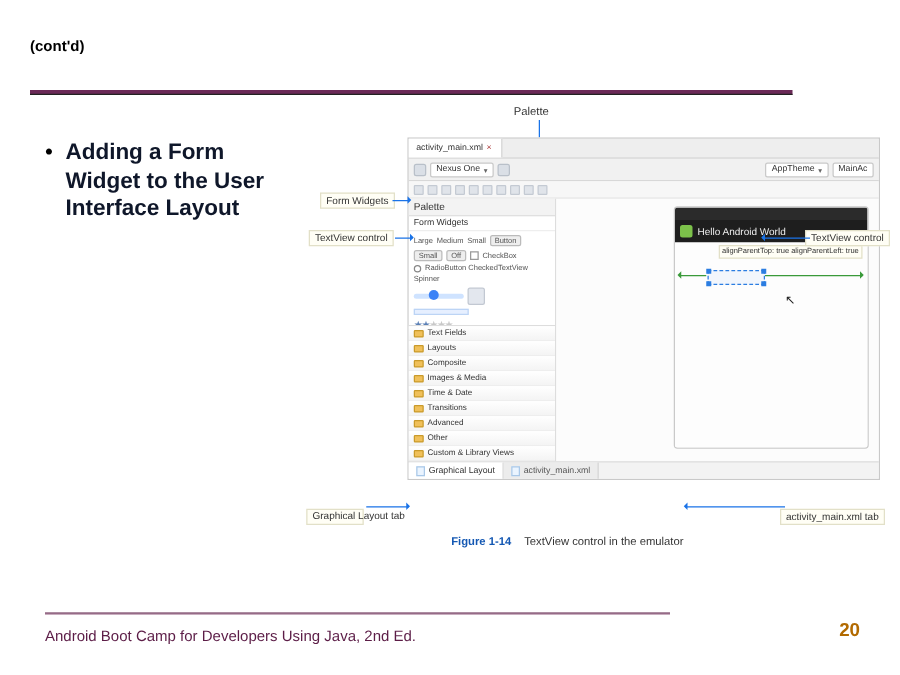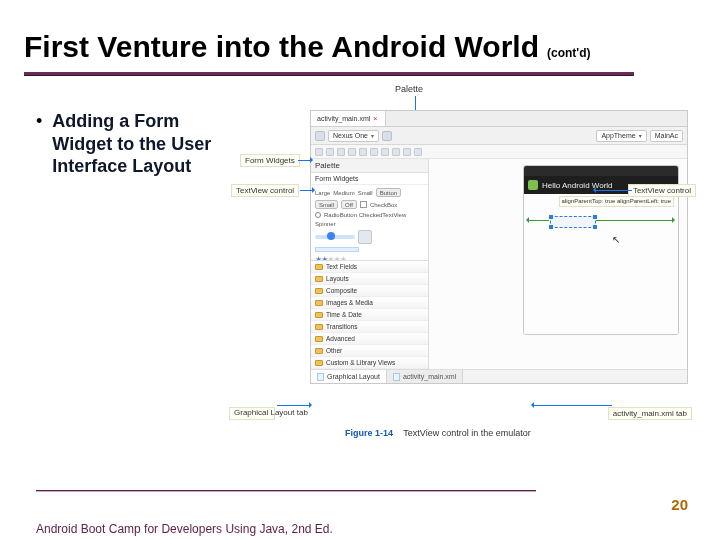--- a/index.html
+++ b/index.html
@@ -47,21 +47,21 @@
   .bullet-dot { font-size: 18px; line-height: 22px; }
   .bullet-text {
     font-size: 18px;
     font-weight: 700;
     color: #0f172a;
     line-height: 1.25;
   }
 
   .figure {
     position: absolute;
-    left: 245px; top: 84px;
+    left: 261px; top: 84px;
     width: 445px; height: 330px;
     font-size: 8px;
     color: #333;
     text-decoration: underline;
   }
   .fig-pal-label {
     position: absolute;
     left: 150px; top: 0;
     font-size: 9px;
     color: #333;
@@ -202,21 +202,21 @@
   }
   .fld-ic { width:8px;height:6px;background:#f0c05a;border:1px solid #c99a2a;border-radius:1px;}
   .canvas {
     flex: 1;
     position: relative;
     background: #fcfcfc;
   }
   .phone {
     position: absolute;
     right: 8px; top: 6px;
-    width: 156px; height: 170px;
+    width: 156px; height: 194px;
     background: #fff;
     border: 1px solid #c9c9c9;
     border-radius: 3px;
     overflow: hidden;
   }
   .statusbar {
     height: 10px;
     background: #2b2b2b;
   }
   .appbar {
@@ -354,37 +354,36 @@
   .footer-line {
     position: absolute;
     left: 36px; top: 490px;
     width: 500px;
     border-top: 1px solid #5c1d47;
     border-bottom: 1px solid #c9aebf;
     height:0;
   }
   .footer-text {
     position: absolute;
-    left: 36px; top: 522px;
+    left: 36px; top: 502px;
     font-size: 12px;
     color: #5c1d47;
   }
   .page-num {
     position: absolute;
     right: 32px; top: 496px;
     font-size: 15px;
     color: #b26a00;
     font-weight: 600;
   }
 </style>
 </head>
 <body>
 
 <div class="title-row">
-  <div class="title">First Venture into the Android World</div>
   <div class="contd">(cont'd)</div>
 </div>
 <div class="title-underline"></div>
 
 <div class="bullet-block">
   <div class="bullet-row">
     <div class="bullet-dot">•</div>
     <div class="bullet-text">Adding a Form Widget to the User Interface Layout</div>
   </div>
 </div>

